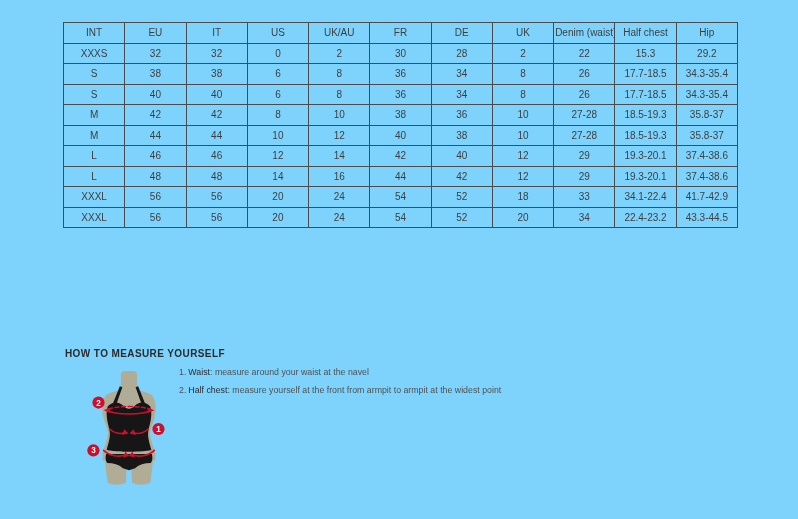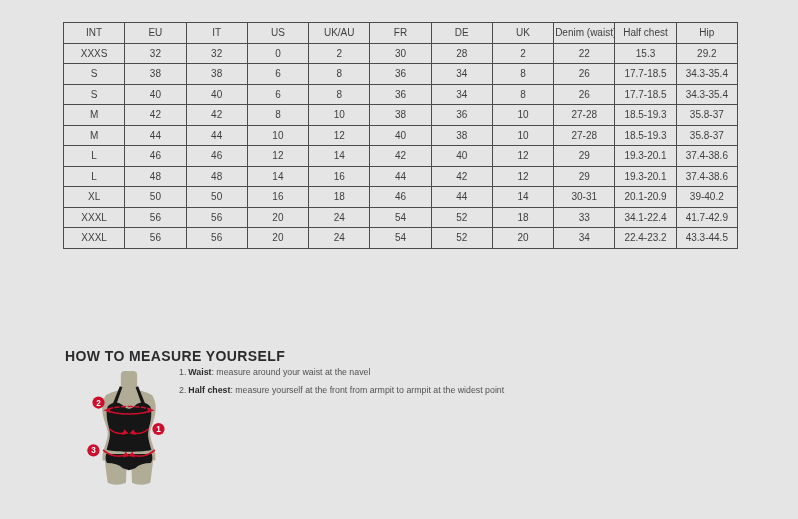--- a/index.html
+++ b/index.html
@@ -3,21 +3,21 @@
 <meta charset="utf-8">
 <style>
   * { margin: 0; padding: 0; box-sizing: border-box; }
   html, body { background: #ffffff; }
   body {
     width: 798px; height: 519px;
     font-family: "Liberation Sans", sans-serif;
     position: relative;
     overflow: hidden;
   }
-  .page { position: absolute; inset: 0; background: #e5e5e5; }
+  .page { position: absolute; inset: 0; background: #7dd3fc; }
 
   
   .table-wrap { position: absolute; left: 63px; top: 22px; }
   table.size-chart {
     border-collapse: collapse;
     table-layout: fixed;
     width: 675px;
   }
   table.size-chart th, table.size-chart td {
     border: 1px solid #4b4b4d;
@@ -28,28 +28,28 @@
     text-align: center;
     vertical-align: middle;
     padding: 0 1px;
     white-space: nowrap;
     overflow: hidden;
   }
 
   
   .measure-heading {
     position: absolute; left: 65px; top: 348px;
-    font-size: 14px; font-weight: 700; letter-spacing: 0.4px;
+    font-size: 10px; font-weight: 700; letter-spacing: 0.4px;
     color: #2b2b2d;
   }
   .figure-wrap { position: absolute; left: 76px; top: 369px; width: 108px; height: 122px; }
   .steps { position: absolute; left: 179px; top: 367px; width: 420px; }
   .step { font-size: 8.8px; color: #515153; margin-bottom: 7.5px; line-height: 10px; }
   .step .num { color: #515153; margin-right: 2px; }
-  .step .lbl { font-weight: 700; color: #2b2b2d; }
+  .step .lbl { font-weight: 400; color: #2b2b2d; }
   .step .txt { color: #515153; }
 </style>
 </head>
 <body>
 
 <div class="page">
 
   <div class="table-wrap">
     <table class="size-chart">
       <thead>
@@ -153,33 +153,20 @@
             <td>14</td>
             <td>16</td>
             <td>44</td>
             <td>42</td>
             <td>12</td>
             <td>29</td>
             <td>19.3-20.1</td>
             <td>37.4-38.6</td>
           </tr>
           <tr>
-            <td>XL</td>
-            <td>50</td>
-            <td>50</td>
-            <td>16</td>
-            <td>18</td>
-            <td>46</td>
-            <td>44</td>
-            <td>14</td>
-            <td>30-31</td>
-            <td>20.1-20.9</td>
-            <td>39-40.2</td>
-          </tr>
-          <tr>
             <td>XXXL</td>
             <td>56</td>
             <td>56</td>
             <td>20</td>
             <td>24</td>
             <td>54</td>
             <td>52</td>
             <td>18</td>
             <td>33</td>
             <td>34.1-22.4</td>

